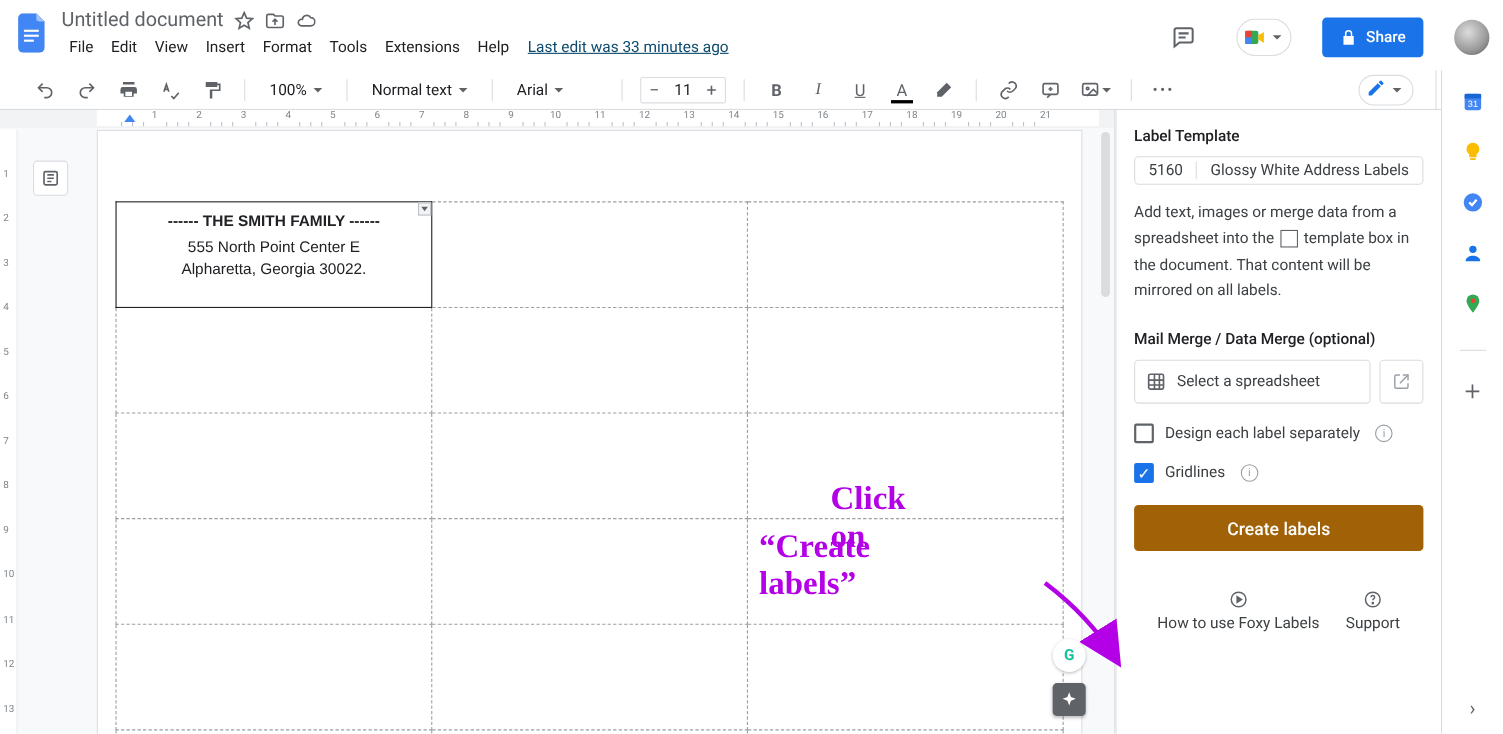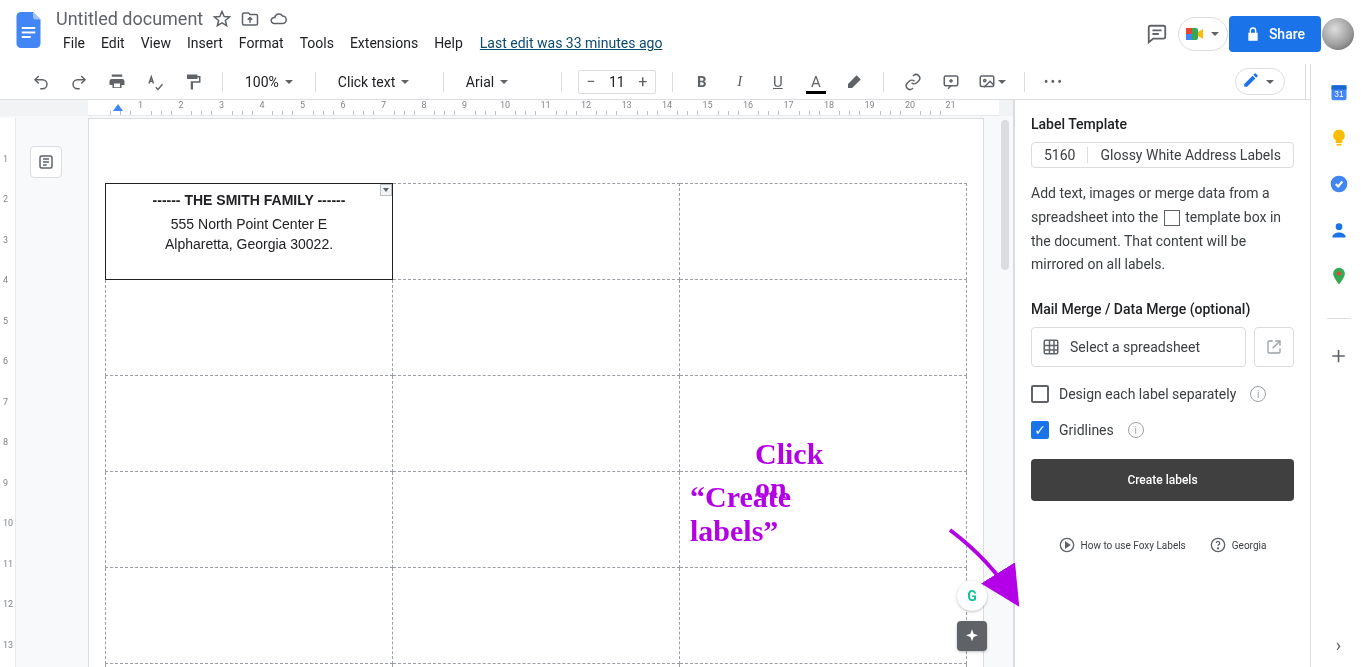--- a/index.html
+++ b/index.html
@@ -9,21 +9,21 @@
   .header { display: flex; align-items: flex-start; padding: 8px 12px 0 12px; height: 64px; }
   .docs-logo { width: 36px; height: 36px; display:flex; align-items:center; justify-content:center; margin-right: 8px; margin-top:4px; }
   .docs-logo svg { width: 28px; height: 36px; }
   .title-area { display:flex; flex-direction:column; }
   .title-row { display:flex; align-items:center; gap:10px; }
   .doc-title { font-size: 18px; color: #5f6368; }
   .title-icon { color:#5f6368; width:18px; height:18px; display:flex; align-items:center; justify-content:center; }
   .menu-row { display:flex; align-items:center; gap:2px; margin-top:2px; }
   .menu-item { padding: 4px 7px; font-size: 14px; color:#202124; border-radius:4px; cursor:pointer; }
   .last-edit { color:#0c4a6e; text-decoration: underline; font-size:14px; margin-left:8px; cursor:pointer; }
-  .header-right { margin-left:auto; display:flex; align-items:center; gap:1px; margin-top:6px; }
+  .header-right { margin-left:auto; display:flex; align-items:center; gap:28px; margin-top:6px; }
   .hr-icon { width:40px; height:40px; border-radius:50%; display:flex; align-items:center; justify-content:center; color:#5f6368; cursor:pointer; }
   .meet-btn { display:flex; align-items:center; border:1px solid #dadce0; border-radius:20px; padding:4px 8px 4px 4px; gap:4px; cursor:pointer; }
   .share-btn { background:#1a73e8; color:#fff; border-radius:4px; padding:0 16px; height:36px; display:flex; align-items:center; gap:8px; font-weight:500; cursor:pointer; }
   .avatar { width:32px; height:32px; border-radius:50%; background: radial-gradient(circle at 40% 35%, #ddd 0%, #999 60%, #555 100%); }
 
   
   .toolbar { display:flex; align-items:center; height:36px; border-bottom:1px solid #dadce0; padding: 0 20px 0 28px; gap:12px; }
   .tb-btn { min-width:26px; height:26px; display:flex; align-items:center; justify-content:center; color:#5f6368; border-radius:4px; cursor:pointer; padding:0 2px; }
   .tb-sep { width:1px; height:20px; background:#dadce0; margin:0 4px; }
   .tb-select { display:flex; align-items:center; gap:6px; padding:0 6px; color:#202124; font-size:14px; cursor:pointer; border-radius:4px; height:26px; }
@@ -85,23 +85,23 @@
   .sp-text { line-height:1.7; }
   .inline-sq { display:inline-block; width:16px; height:16px; border:1.5px solid #5f6368; vertical-align:middle; margin:0 2px; }
   .sp-merge { margin-top:24px; }
   .merge-row { display:flex; gap:8px; margin-top:10px; }
   .select-ss { flex:1; border:1px solid #dadce0; border-radius:4px; height:40px; display:flex; align-items:center; padding:0 10px; gap:10px; color:#3c4043; cursor:pointer; }
   .open-ss { width:40px; height:40px; border:1px solid #dadce0; border-radius:4px; display:flex; align-items:center; justify-content:center; color:#9aa0a6; cursor:pointer;}
   .cb-row { display:flex; align-items:center; gap:10px; margin-top:18px; }
   .cbox { width:18px; height:18px; border:2px solid #5f6368; border-radius:2px; display:inline-flex; align-items:center; justify-content:center; cursor:pointer; }
   .cbox.checked { background:#1a73e8; border-color:#1a73e8; color:#fff; font-size:14px;}
   .info-ico { width:16px; height:16px; border:1.5px solid #9aa0a6; border-radius:50%; display:inline-flex; align-items:center; justify-content:center; font-size:10px; color:#9aa0a6; margin-left:4px;}
-  .create-btn { margin-top:20px; width:100%; height:42px; background:#404040; color:#fff; border-radius:4px; display:flex; align-items:center; justify-content:center; font-size:12px; font-weight:500; cursor:pointer; }
+  .create-btn { margin-top:20px; width:100%; height:42px; background:#a16207; color:#fff; border-radius:4px; display:flex; align-items:center; justify-content:center; font-size:16px; font-weight:500; cursor:pointer; }
   .sp-links { margin-top:36px; display:flex; justify-content:center; gap:24px; }
-  .sp-link { display:flex; align-items:center; gap:6px; color:#3c4043; cursor:pointer; font-size:10px;}
+  .sp-link { display:flex; align-items:center; gap:6px; color:#3c4043; cursor:pointer; font-size:14px;flex-direction:column;}
   .sp-footer { border-top:1px solid #dadce0; height:42px; display:flex; align-items:center; padding:0 16px; color:#5f6368; background:#f8f9fa; }
   .sp-footer .bell { margin-left:auto; color:#5f6368; }
 
   
   .side-rail { position:absolute; right:0; top:64px; bottom:0; width:56px; border-left:1px solid #dadce0; background:#fff; display:flex; flex-direction:column; align-items:center; gap:26px; padding-top:18px; }
   .rail-ico { width:20px; height:20px; display:flex; align-items:center; justify-content:center; cursor:pointer; }
   .rail-collapse { margin-top:auto; margin-bottom:12px; color:#5f6368; font-size:18px; cursor:pointer;}
 
   
   .overlay { position:absolute; pointer-events:none; font-family: "Comic Sans MS", "Segoe Script", cursive; color:#b400e6; font-weight:bold; }
@@ -210,21 +210,21 @@
         <path d="M18 4V2H4v6h14V6h2v5H9v11h3V13h10V4z"></path>
       </svg>
     </div>
   <div class="tb-sep"></div>
   <div class="tb-select">
       <span>100%</span>
       <span class="caret"></span>
     </div>
   <div class="tb-sep"></div>
   <div class="tb-select" style="min-width:95px">
-      <span>Click text</span>
+      <span>Normal text</span>
       <span class="caret"></span>
     </div>
   <div class="tb-sep"></div>
   <div class="tb-select" style="min-width:85px">
       <span>Arial</span>
       <span class="caret"></span>
     </div>
   <div class="tb-sep"></div>
   <div class="font-size-box">
     <div class="pm">−</div>
@@ -510,21 +510,21 @@
                 <path d="M10 8l6 4-6 4z" fill="#5f6368"></path>
               </svg>
               <span>How to use Foxy Labels</span>
             </div>
           <div class="sp-link">
               <svg width="16" height="16" viewBox="0 0 24 24" fill="none" stroke="#5f6368" stroke-width="2">
                 <circle cx="12" cy="12" r="10"></circle>
                 <path d="M9.5 9a2.5 2.5 0 1 1 3.5 2.3c-.9.4-1 1-1 1.7"></path>
                 <circle cx="12" cy="17" r="0.8" fill="#5f6368"></circle>
               </svg>
-              <span>Georgia</span>
+              <span>Support</span>
             </div>
         </div>
       </div>
     </div>
   </div>
 </div>
 
 <div class="side-rail">
   <div class="rail-ico">
       <svg width="20" height="20" viewBox="0 0 24 24">

